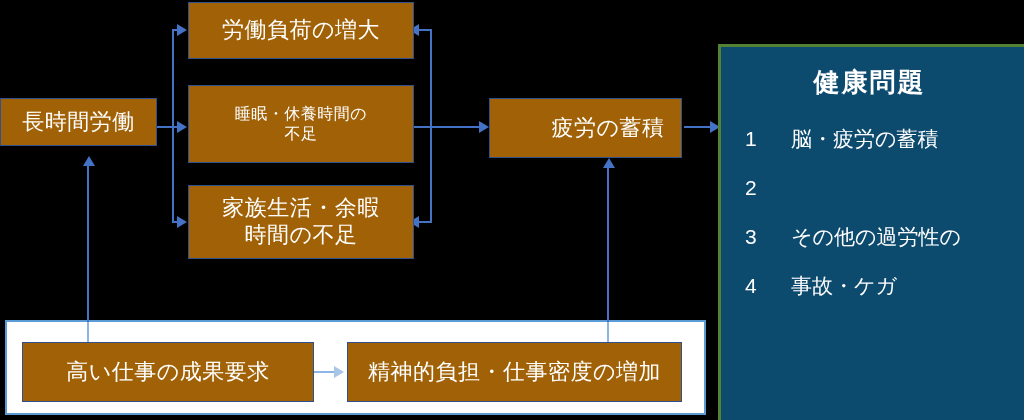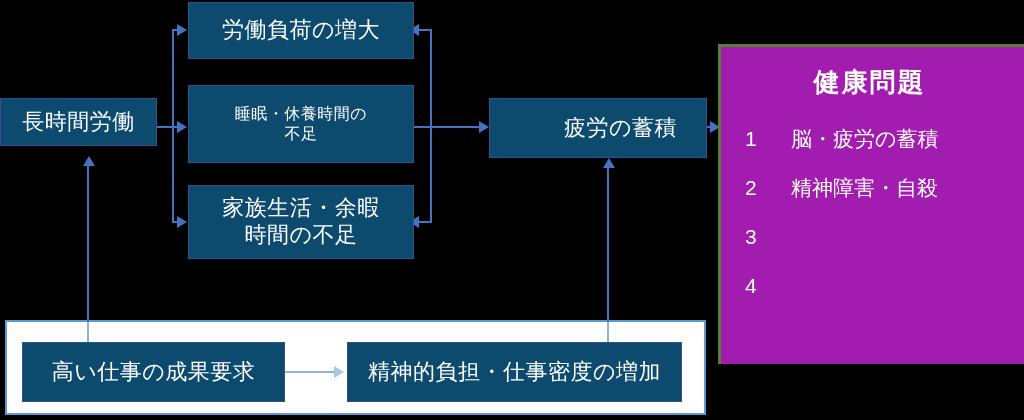--- a/index.html
+++ b/index.html
@@ -13,61 +13,61 @@
     height: 420px;
     background: #000000;
     overflow: hidden;
     font-family: "Liberation Sans", "DejaVu Sans", sans-serif;
   }
 
   
   .box {
     position: absolute;
     box-sizing: border-box;
-    background: #0c4a6e;
+    background: #a16207;
     border: 1px solid #2F528F;
     color: #FFFFFF;
     display: flex;
     align-items: center;
     justify-content: center;
     text-align: center;
     line-height: 1.22;
     letter-spacing: 0.5px;
     font-weight: 400;
   }
 
   #box-long-hours   { left: 0px;   top: 98px;  width: 157px; height: 48px;  font-size: 22px; }
   #box-workload     { left: 188px; top: 2px;   width: 226px; height: 57px;  font-size: 22px; }
   #box-sleep        { left: 188px; top: 85px;  width: 226px; height: 78px;  font-size: 16px; }
   #box-family       { left: 188px; top: 185px; width: 226px; height: 74px;  font-size: 22px; }
-  #box-fatigue      { left: 489px; top: 98px;  width: 218px; height: 60px;  font-size: 22px; padding-left: 45px; }
-  #box-demand       { left: 22px;  top: 342px; width: 263px; height: 60px;  font-size: 22px; }
+  #box-fatigue      { left: 489px; top: 98px;  width: 193px; height: 60px;  font-size: 22px; padding-left: 45px; }
+  #box-demand       { left: 22px;  top: 342px; width: 292px; height: 60px;  font-size: 22px; }
   #box-mental       { left: 347px; top: 342px; width: 335px; height: 60px;  font-size: 22px; }
 
   
   #white-panel {
     position: absolute;
     left: 5px;
     top: 320px;
     width: 701px;
     height: 95px;
     box-sizing: border-box;
     background: #FFFFFF;
     border: 2px solid #5B9BD5;
   }
 
   
   #purple-panel {
     position: absolute;
     left: 718px;
     top: 44px;
     width: 306px;
-    height: 320px;
+    height: 376px;
     box-sizing: border-box;
-    background: #a21caf;
+    background: #0c4a6e;
     border-left: 3px solid #548235;
     border-top: 3px solid #548235;
     color: #FFFFFF;
     padding: 12px 16px 0 10px;
   }
   #purple-title {
     text-align: center;
     font-size: 26px;
     font-weight: bold;
     letter-spacing: 2px;
@@ -214,30 +214,30 @@
 
     <div class="hp-row">
       <span class="hp-num">1</span>
       <span class="hp-text">
         <span>脳・疲労の蓄積</span><br>
       </span>
     </div>
 
     <div class="hp-row">
       <span class="hp-num">2</span>
-      <span class="hp-text">
-        <span>精神障害・自殺</span>
-      </span>
     </div>
 
     <div class="hp-row">
       <span class="hp-num">3</span>
       <span class="hp-text">
-        <br>
+        <span>その他の過労性の</span><br>
       </span>
     </div>
 
     <div class="hp-row">
       <span class="hp-num">4</span>
+      <span class="hp-text">
+        <span>事故・ケガ</span>
+      </span>
     </div>
   </div>
 
 </div>
 
 </body></html>

